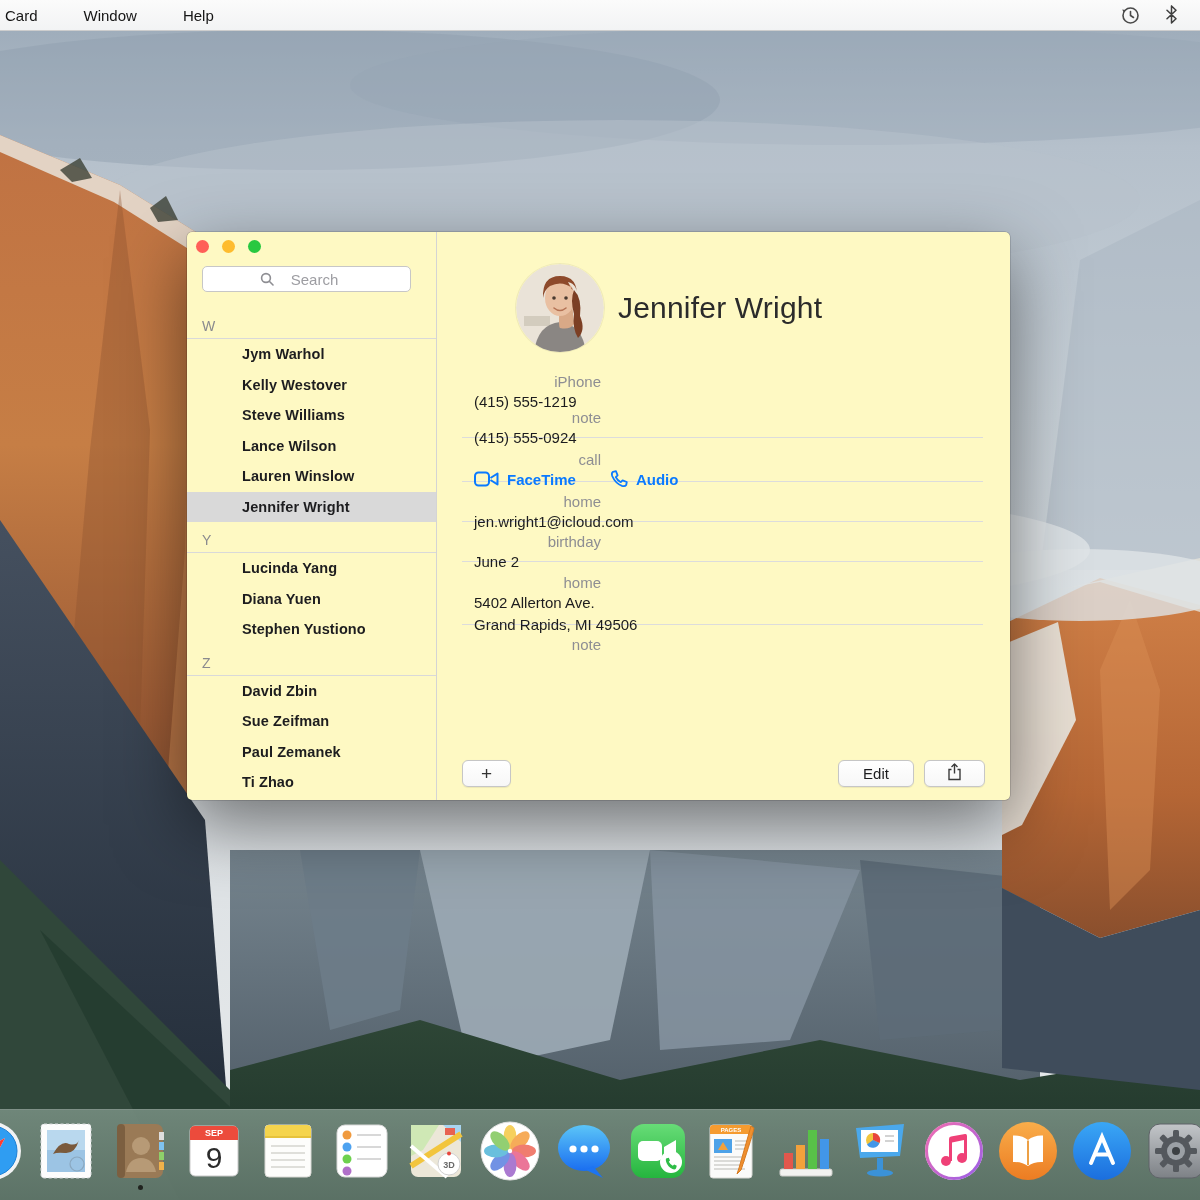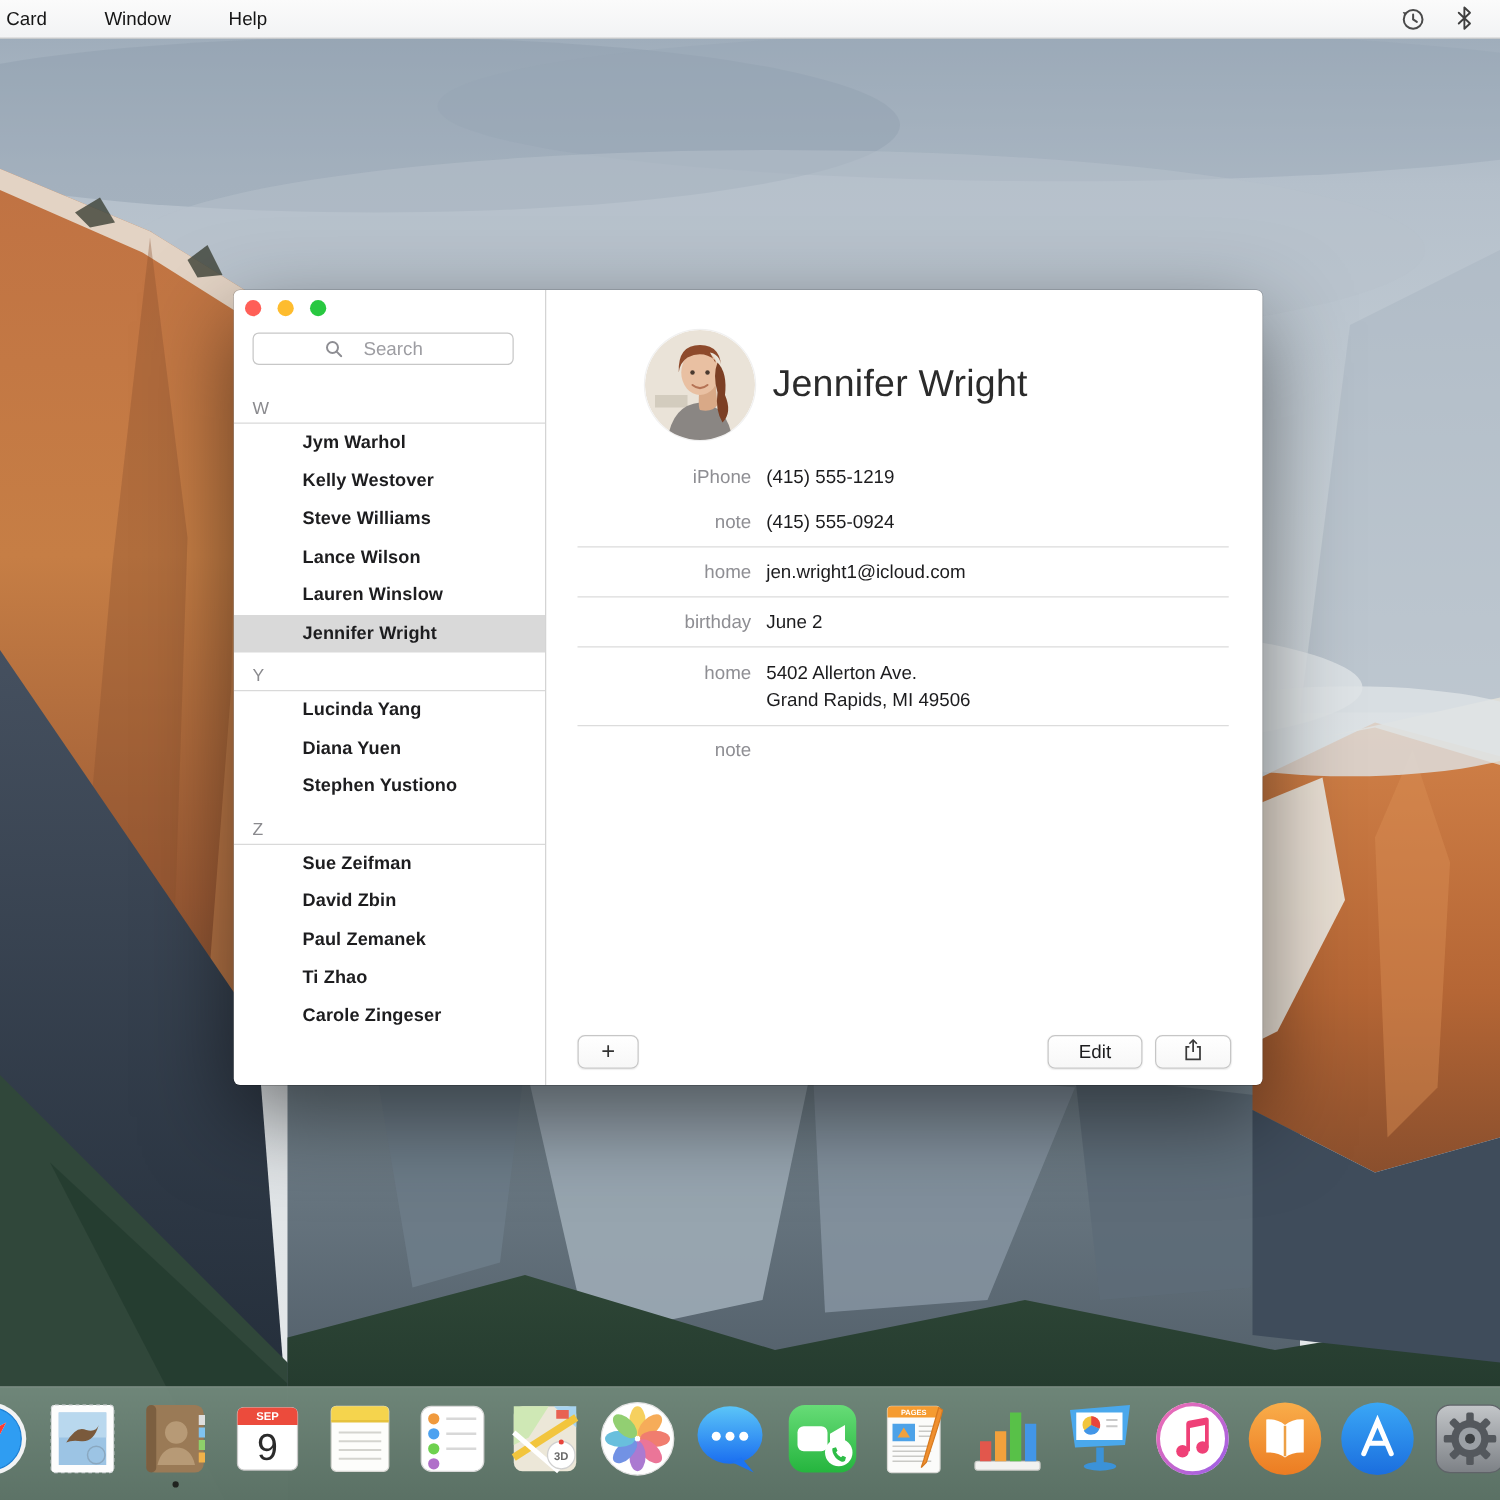--- a/index.html
+++ b/index.html
@@ -21,22 +21,22 @@
     padding:0 13px;height:100%;display:flex;align-items:center;
     font-size:15px;color:#151515;font-weight:500;cursor:default;
   }
   .menu-item:first-child{padding-left:5px;}
   .menubar .status{margin-left:auto;display:flex;align-items:center;gap:24px;padding-right:22px;}
   .status svg{display:block;}
   
   .wallpaper{position:absolute;left:0;top:30px;width:1200px;height:1170px;z-index:1;}
   
   .window{
-    position:absolute;left:187px;top:232px;width:823px;height:636px;
-    background:#ffffff;border-radius:5px;z-index:10;
+    position:absolute;left:187px;top:232px;width:823px;height:568px;
+    background:#fef9c3;border-radius:5px;z-index:10;
     box-shadow:0 25px 70px rgba(0,0,0,.5),0 0 0 0.5px rgba(0,0,0,.25);
     display:flex;overflow:hidden;
   }
   .sidebar{width:249px;border-right:1px solid #d4d4d4;position:relative;flex:none;}
   .traffic{position:absolute;top:8px;left:9px;display:flex;gap:13px;}
   .traffic span{width:13px;height:13px;border-radius:50%;display:block;}
   .search-wrap{position:absolute;top:34px;left:15px;width:209px;}
   .search-input{
     width:100%;height:26px;box-sizing:border-box;border:1px solid #c7c7c7;border-radius:5px;
     background:#fff;font-size:15px;color:#333;text-align:center;outline:none;
@@ -54,21 +54,21 @@
     height:30.5px;display:flex;align-items:center;padding-left:55px;
     color:#1d1d1f;font-weight:700;letter-spacing:.1px;cursor:default;
   }
   .contact-row.selected{background:#d9d9d9;}
   
   .detail{flex:1;position:relative;}
   .card-header{position:absolute;top:32px;left:79px;display:flex;align-items:center;}
   .avatar{width:88px;height:88px;border-radius:50%;overflow:hidden;flex:none;box-shadow:0 0 0 1px rgba(0,0,0,.06);}
   .card-name{margin-left:14px;font-size:30px;font-weight:300;color:#2b2b2b;letter-spacing:.2px;white-space:nowrap;}
   .fields{position:absolute;top:131px;left:25px;right:27px;}
-  .frow{display:flex;align-items:flex-start;}
+  .frow{display:flex;align-items:flex-start;flex-direction:column;}
   .frow .flabel{
     width:139px;flex:none;text-align:right;color:#8e8e93;font-size:15px;
     padding-top:0;line-height:20px;
   }
   .frow .fvalue{margin-left:12px;color:#1c1c1e;font-size:15px;font-weight:400;line-height:20px;}
   .sep{border-bottom:1px solid #dcdcdc;}
   .row-iphone{height:37px;padding-top:9px;box-sizing:border-box;}
   .row-work{height:38px;padding-top:8px;box-sizing:border-box;}
   .row-call{height:44px;padding-top:12px;box-sizing:border-box;}
   .row-email{height:40px;padding-top:10px;box-sizing:border-box;}
@@ -216,22 +216,22 @@
       <div class="contact-row">Kelly Westover</div>
       <div class="contact-row">Steve Williams</div>
       <div class="contact-row">Lance Wilson</div>
       <div class="contact-row">Lauren Winslow</div>
       <div class="contact-row selected">Jennifer Wright</div>
       <div class="section-letter">Y</div>
       <div class="contact-row">Lucinda Yang</div>
       <div class="contact-row">Diana Yuen</div>
       <div class="contact-row">Stephen Yustiono</div>
       <div class="section-letter">Z</div>
+      <div class="contact-row">David Zbin</div>
       <div class="contact-row">Sue Zeifman</div>
-      <div class="contact-row">David Zbin</div>
       <div class="contact-row">Paul Zemanek</div>
       <div class="contact-row">Ti Zhao</div>
       <div class="contact-row">Carole Zingeser</div>
     </div>
   </div>
 
   <div class="detail">
     <div class="card-header">
       <div class="avatar">
         <svg width="88" height="88" viewBox="0 0 88 88">
@@ -251,20 +251,42 @@
     </div>
 
     <div class="fields">
       <div class="frow row-iphone">
         <div class="flabel">iPhone</div>
         <div class="fvalue">(415) 555-1219</div>
       </div>
       <div class="frow row-work sep">
         <div class="flabel">note</div>
         <div class="fvalue">(415) 555-0924</div>
+      </div>
+      <div class="frow row-call sep">
+        <div class="flabel">call</div>
+        <div class="call-buttons">
+          <div class="call-btn">
+            <span>
+              <svg width="25" height="16" viewBox="0 0 25 16" fill="none" stroke="#0a7aff" stroke-width="2">
+                <rect x="1" y="1.5" width="14" height="13" rx="3.5"></rect>
+                <path d="M16.5 7 L23.5 2.5 V13.5 L16.5 9" stroke-linejoin="round"></path>
+              </svg>
+            </span>
+            <span>FaceTime</span>
+          </div>
+          <div class="call-btn">
+            <span>
+              <svg width="18" height="18" viewBox="0 0 18 18" fill="none" stroke="#0a7aff" stroke-width="1.8">
+                <path d="M3 1.8 L6 1.2 L7.6 5.4 L5.8 7.2 Q7.4 10.6 10.8 12.2 L12.6 10.4 L16.8 12 L16.2 15 Q15 16.8 12 15.8 Q5.4 13.4 2.2 6 Q1.2 3 3 1.8 Z" stroke-linejoin="round"></path>
+              </svg>
+            </span>
+            <span>Audio</span>
+          </div>
+        </div>
       </div>
       <div class="frow row-email sep">
         <div class="flabel">home</div>
         <div class="fvalue">jen.wright1@icloud.com</div>
       </div>
       <div class="frow row-birthday sep">
         <div class="flabel">birthday</div>
         <div class="fvalue">June 2</div>
       </div>
       <div class="frow row-address sep">

